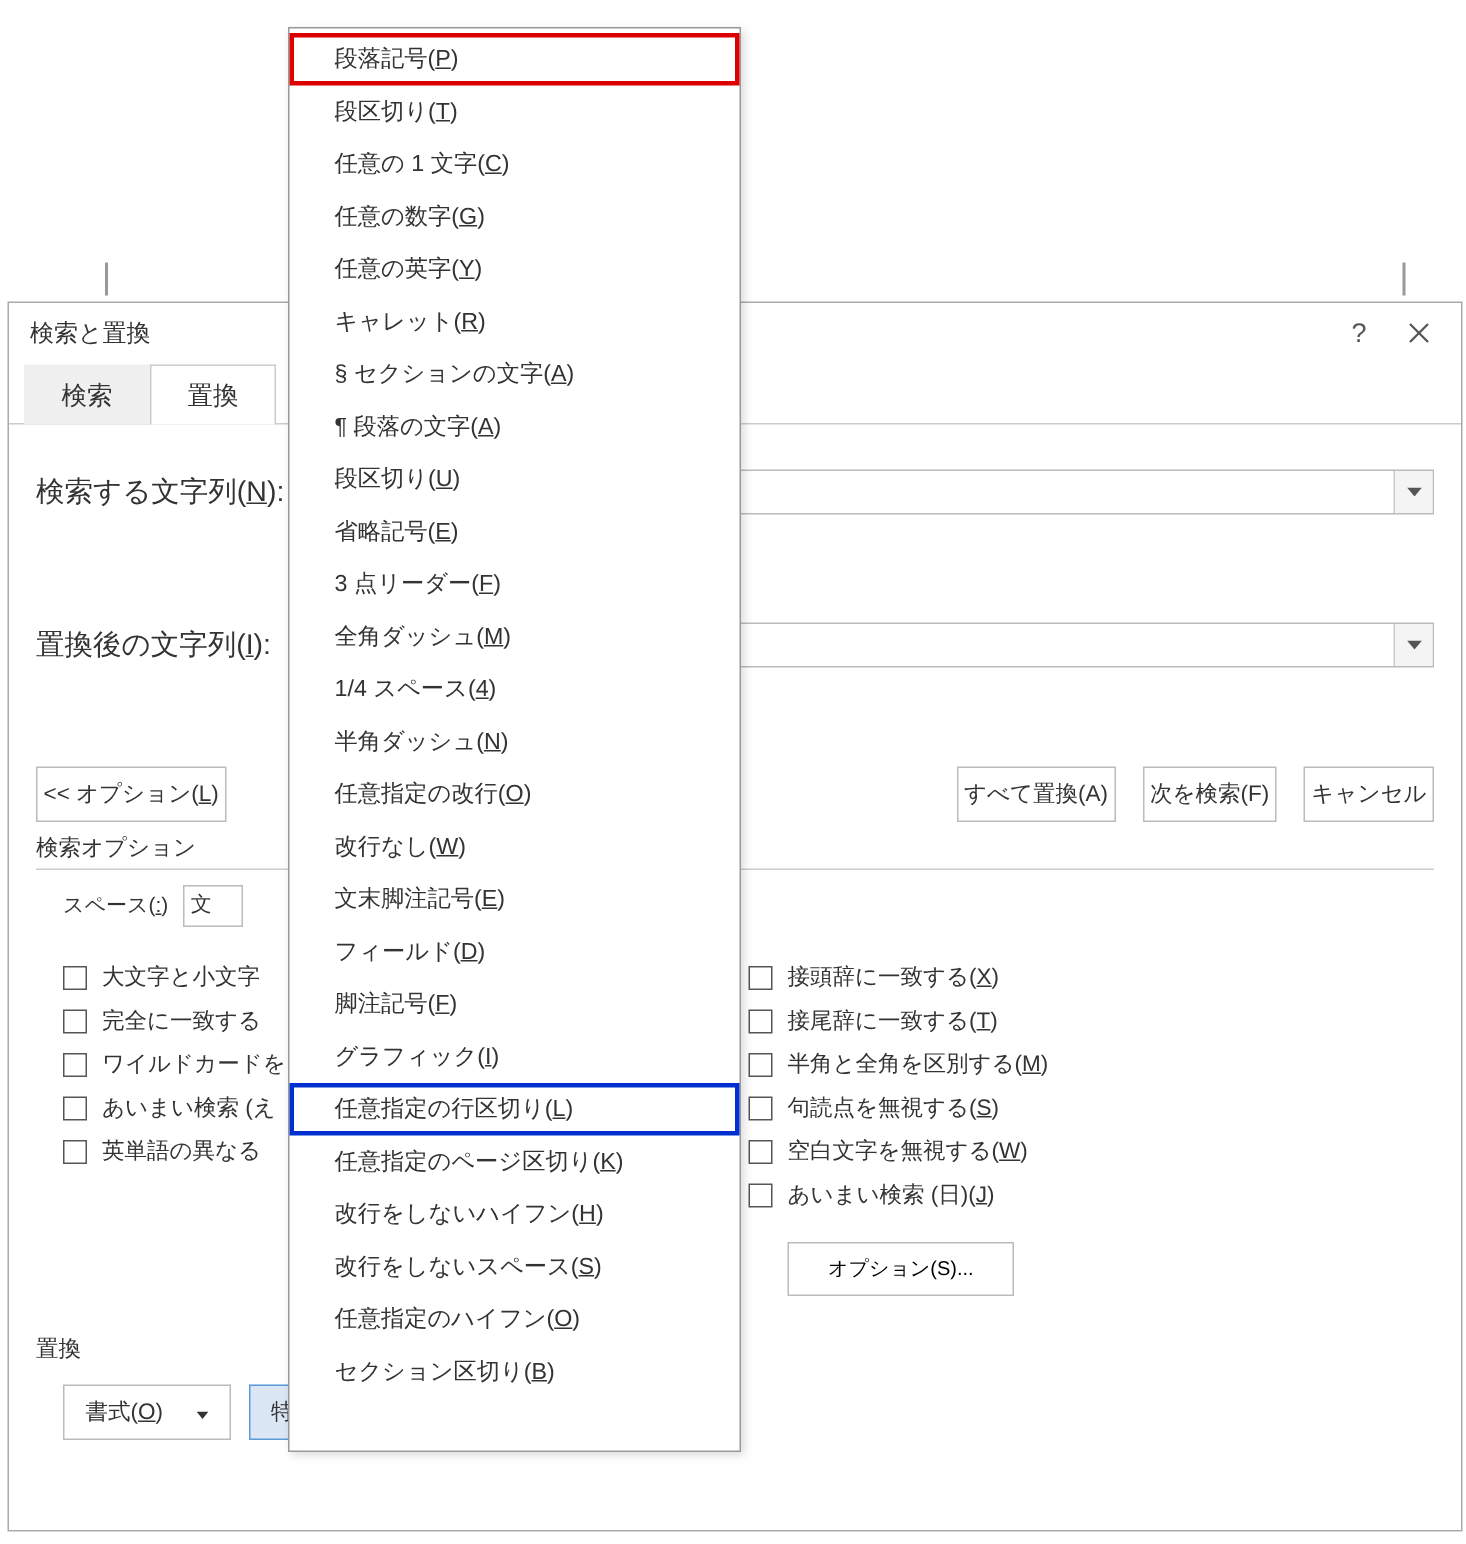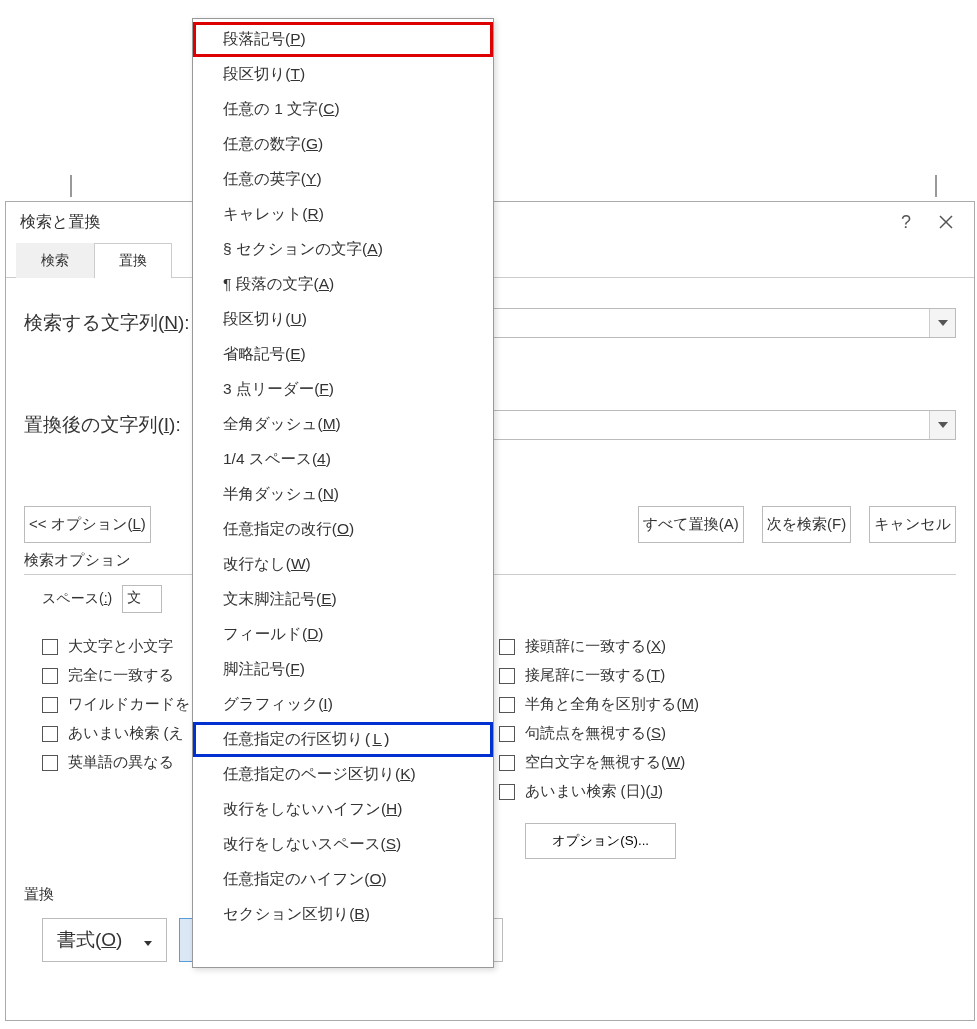--- a/index.html
+++ b/index.html
@@ -36,21 +36,21 @@
   color: #555;
 }
 .close-icon svg { width: 14px; height: 14px; stroke: #555; stroke-width: 1.5; }
 .tabs {
   display: flex;
   border-bottom: 1px solid #ccc;
   padding-left: 10px;
 }
 .tab {
   padding: 8px 24px;
-  font-size: 14px;
+  font-size: 17px;
   border: 1px solid transparent;
   border-bottom: none;
   background: #f0f0f0;
   position: relative;
   top: 1px;
 }
 .tab.active {
   background: #fff;
   border-color: #ccc;
 }
@@ -102,21 +102,21 @@
 .right-col .opt-btn {
   margin-top: 12px;
   padding: 8px 26px; border:1px solid #bbb; background:#fff;
 }
 .bottom-section { margin-top: 26px; }
 .bottom-btns { display: flex; gap: 12px; margin-top: 10px; padding-left: 18px; }
 .bottom-btn {
   padding: 8px 14px;
   border: 1px solid #bbb;
   background: #fff;
-  font-size: 19px;
+  font-size: 15px;
   display: inline-flex; align-items: center; gap: 22px;
 }
 .bottom-btn.active {
   background: #dbe7f4;
   border-color: #5a9bd8;
 }
 .bottom-btn .caret svg { width: 8px; height: 5px; fill: #333; }
 
 .popup {
   position: absolute;
@@ -134,21 +134,20 @@
   font-size: 15.5px;
   white-space: nowrap;
 }
 .menu-item.highlight-red {
   outline: 3px solid #d00;
   outline-offset: -3px;
 }
 .menu-item.highlight-blue {
   outline: 3px solid #0030d0;
   outline-offset: -3px;
-  font-family: Liberation Mono, monospace;
 }
 .u { text-decoration: underline; }
 
 .ruler-mark {
   position: absolute;
   width: 2px; height: 22px; background: #999;
 }
 </style>
 </head>
 <body>

